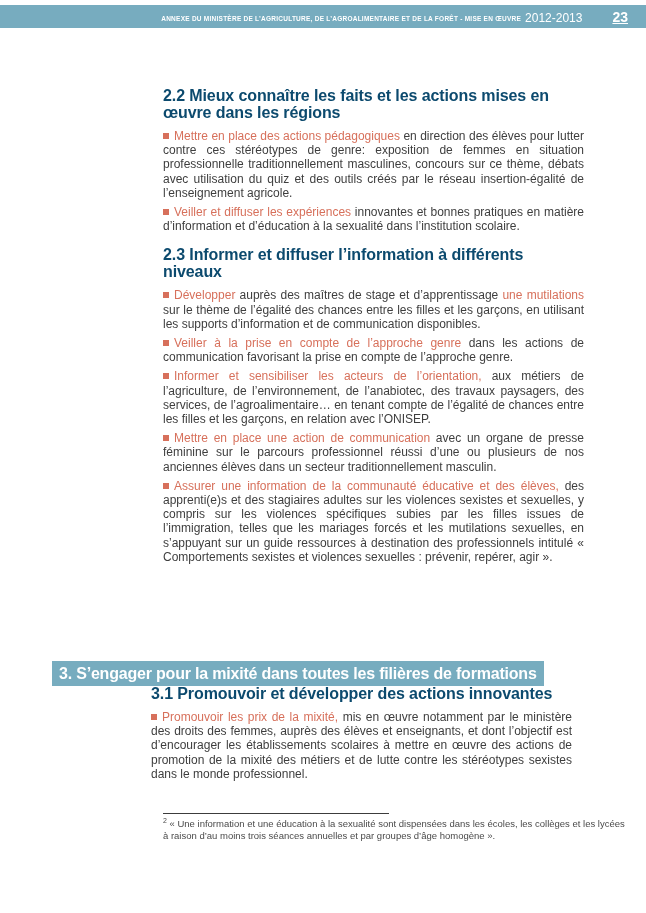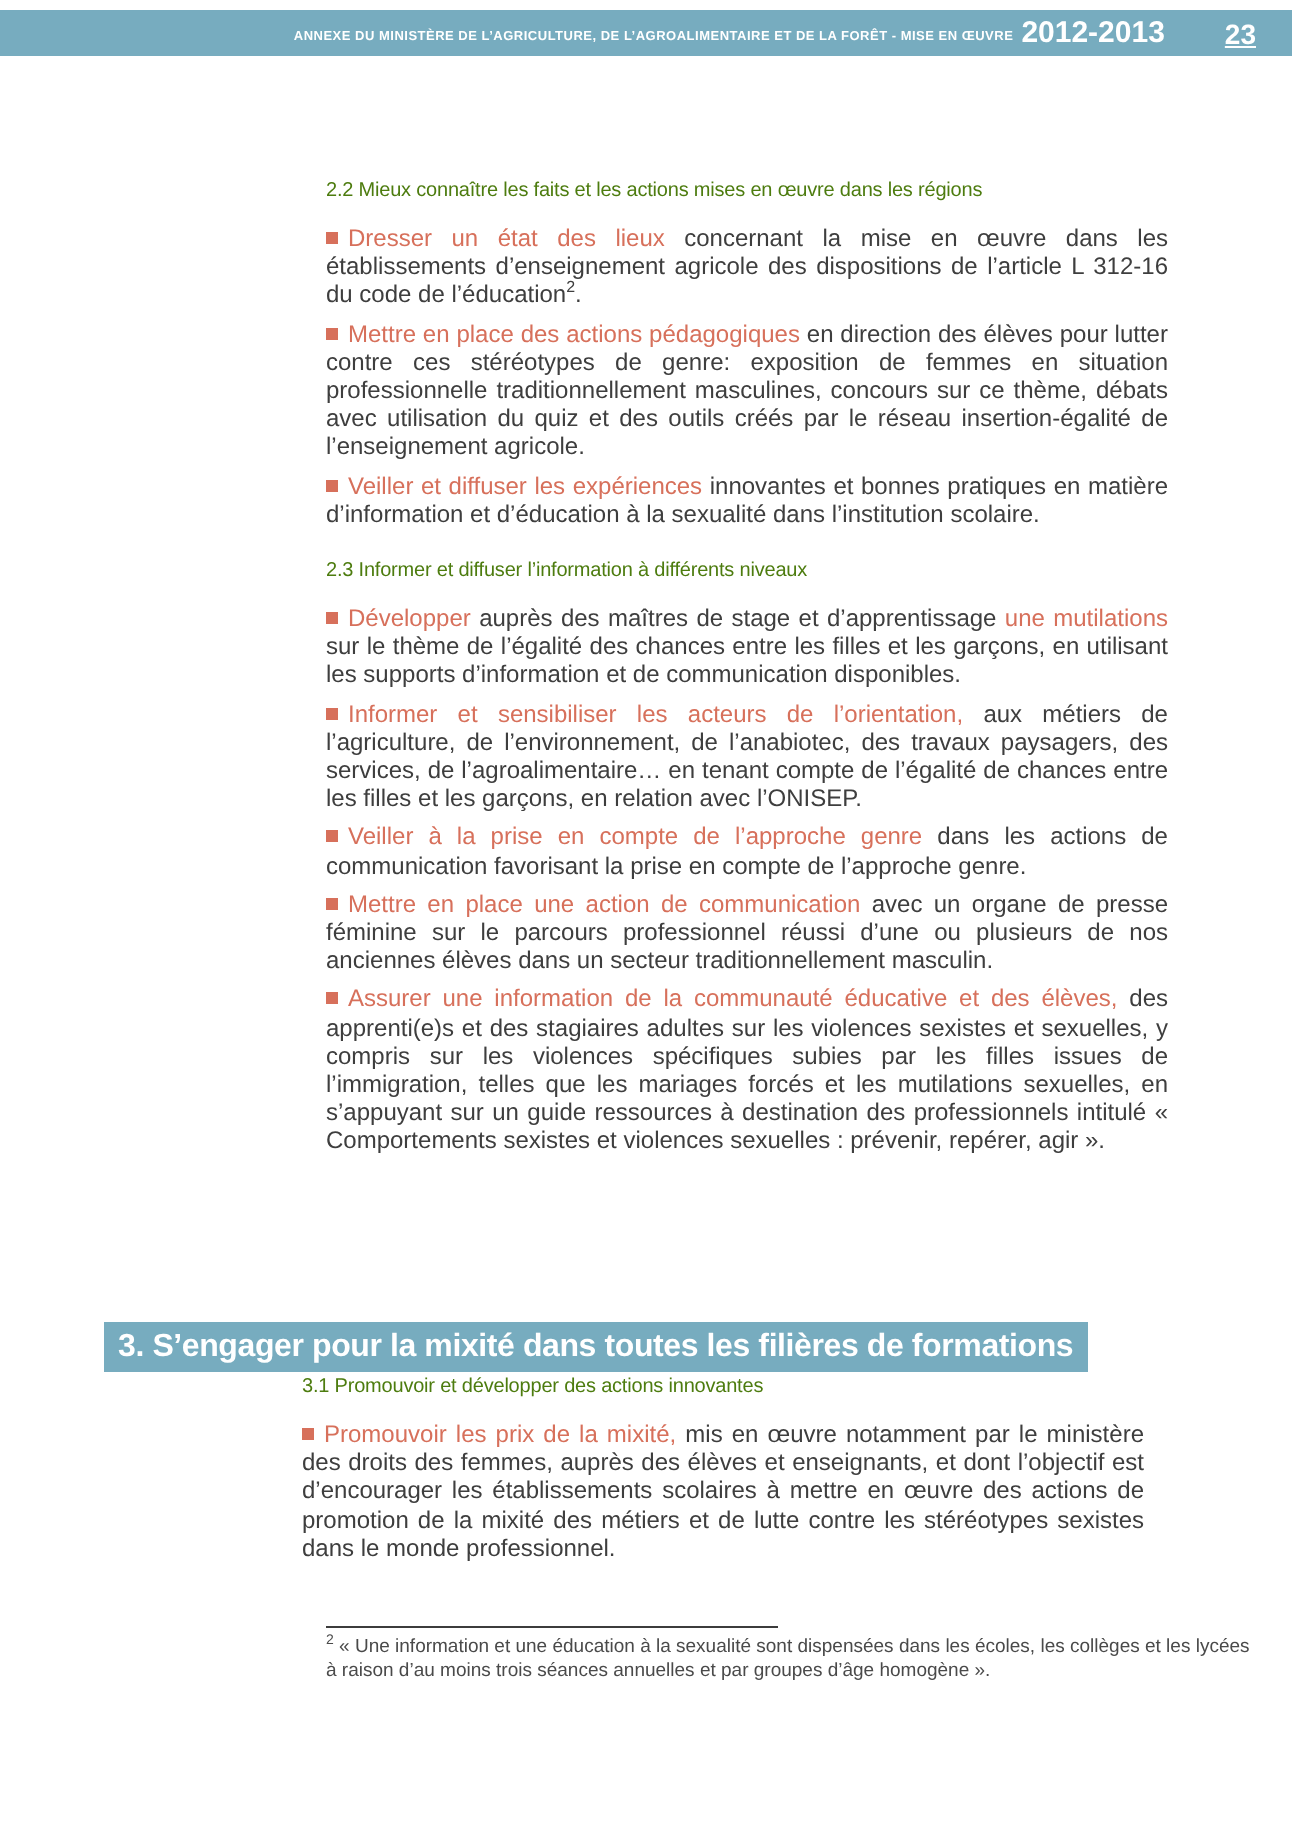--- a/index.html
+++ b/index.html
@@ -11,29 +11,29 @@
   .topbar{
     position:absolute;top:5px;left:0;width:646px;height:23px;
     background:#77acbf;color:#fff;box-sizing:border-box;
     display:flex;align-items:flex-end;justify-content:flex-end;
     padding:0 18px 4px 0;
   }
   .topbar-title{
     font-size:6.5px;font-weight:bold;letter-spacing:.25px;line-height:1;
     text-transform:uppercase;margin-right:4px;padding-bottom:1.5px;white-space:nowrap;
   }
-  .topbar-edition{font-size:15px;font-weight:bold;line-height:1;margin-right:30px;margin-top:40px;}
+  .topbar-edition{font-size:12px;font-weight:normal;line-height:1;margin-right:30px;margin-top:40px;}
   .topbar-page{font-size:14px;font-weight:bold;line-height:1;text-decoration:underline;}
 
   
   .content{position:absolute;left:163px;top:87px;width:421px;}
   .content section + section{margin-top:13px;}
   h2{
-    margin:0 0 8px 0;font-size:10px;line-height:17px;font-weight:normal;
-    color:#4d7c0f;letter-spacing:-0.1px;
+    margin:0 0 8px 0;font-size:16px;line-height:17px;font-weight:bold;
+    color:#0c4a6e;letter-spacing:-0.1px;
   }
   .paras p{
     margin:5px 0 0 0;font-size:12px;line-height:14.2px;color:#3e3e3e;
     text-align:justify;hyphens:auto;-webkit-hyphens:auto;
   }
   .paras p.tight{margin-top:0;}
   .bullet{
     display:inline-block;width:6px;height:6px;background:#d7705b;
     margin-right:5px;position:relative;top:-1px;
   }
@@ -62,31 +62,30 @@
 <header class="topbar">
   <span class="topbar-title">ANNEXE DU MINISTÈRE DE L’AGRICULTURE, DE L’AGROALIMENTAIRE ET DE LA FORÊT - MISE EN ŒUVRE</span>
   <span class="topbar-edition">2012-2013</span>
   <span class="topbar-page">23</span>
 </header>
 
 <main class="content">
   <section>
     <h2>2.2 Mieux connaître les faits et les actions mises en œuvre dans les régions</h2>
     <div class="paras">
-        <p class=""><span class="bullet"></span><span class="accent">Dresser un état des lieux</span><span> concernant la mise en œuvre dans les établissements d’enseignement agricole des dispositions de l’article L 312-16 du code de l’éducation</span><sup>2</sup><span>.</span></p>
         <p class=""><span class="bullet"></span><span class="accent">Mettre en place des actions pédagogiques</span><span> en direction des élèves pour lutter contre ces stéréotypes de genre: exposition de femmes en situation professionnelle traditionnellement masculines, concours sur ce thème, débats avec utilisation du quiz et des outils créés par le réseau insertion-égalité de l’enseignement agricole.</span></p>
         <p class=""><span class="bullet"></span><span class="accent">Veiller et diffuser les expériences</span><span> innovantes et bonnes pratiques en matière d’information et d’éducation à la sexualité dans l’institution scolaire.</span></p>
       </div>
   </section>
   <section>
     <h2>2.3 Informer et diffuser l’information à différents niveaux</h2>
     <div class="paras">
         <p class=""><span class="bullet"></span><span class="accent">Développer</span><span> auprès des maîtres de stage et d’apprentissage </span><span class="accent">une mutilations</span><span> sur le thème de l’égalité des chances entre les filles et les garçons, en utilisant les supports d’information et de communication disponibles.</span></p>
+        <p class=""><span class="bullet"></span><span class="accent">Veiller à la prise en compte de l’approche genre</span><span> dans les actions de communication favorisant la prise en compte de l’approche genre.</span></p>
         <p class=""><span class="bullet"></span><span class="accent">Informer et sensibiliser les acteurs de l’orientation,</span><span> aux métiers de l’agriculture, de l’environnement, de l’anabiotec, des travaux paysagers, des services, de l’agroalimentaire… en tenant compte de l’égalité de chances entre les filles et les garçons, en relation avec l’ONISEP.</span></p>
-        <p class=""><span class="bullet"></span><span class="accent">Veiller à la prise en compte de l’approche genre</span><span> dans les actions de communication favorisant la prise en compte de l’approche genre.</span></p>
         <p class=""><span class="bullet"></span><span class="accent">Mettre en place une action de communication</span><span> avec un organe de presse féminine sur le parcours professionnel réussi d’une ou plusieurs de nos anciennes élèves dans un secteur traditionnellement masculin.</span></p>
         <p class=""><span class="bullet"></span><span class="accent">Assurer une information de la communauté éducative et des élèves,</span><span> des apprenti(e)s et des stagiaires adultes sur les violences sexistes et sexuelles, y compris sur les violences spécifiques subies par les filles issues de l’immigration, telles que les mariages forcés et les mutilations sexuelles, en s’appuyant sur un guide ressources à destination des professionnels intitulé « Comportements sexistes et violences sexuelles : prévenir, repérer, agir ».</span></p>
       </div>
   </section>
 </main>
 
 <div class="banner">3. S’engager pour la mixité dans toutes les filières de formations</div>
 
 <section class="section31">
   <h2>3.1 Promouvoir et développer des actions innovantes</h2>

